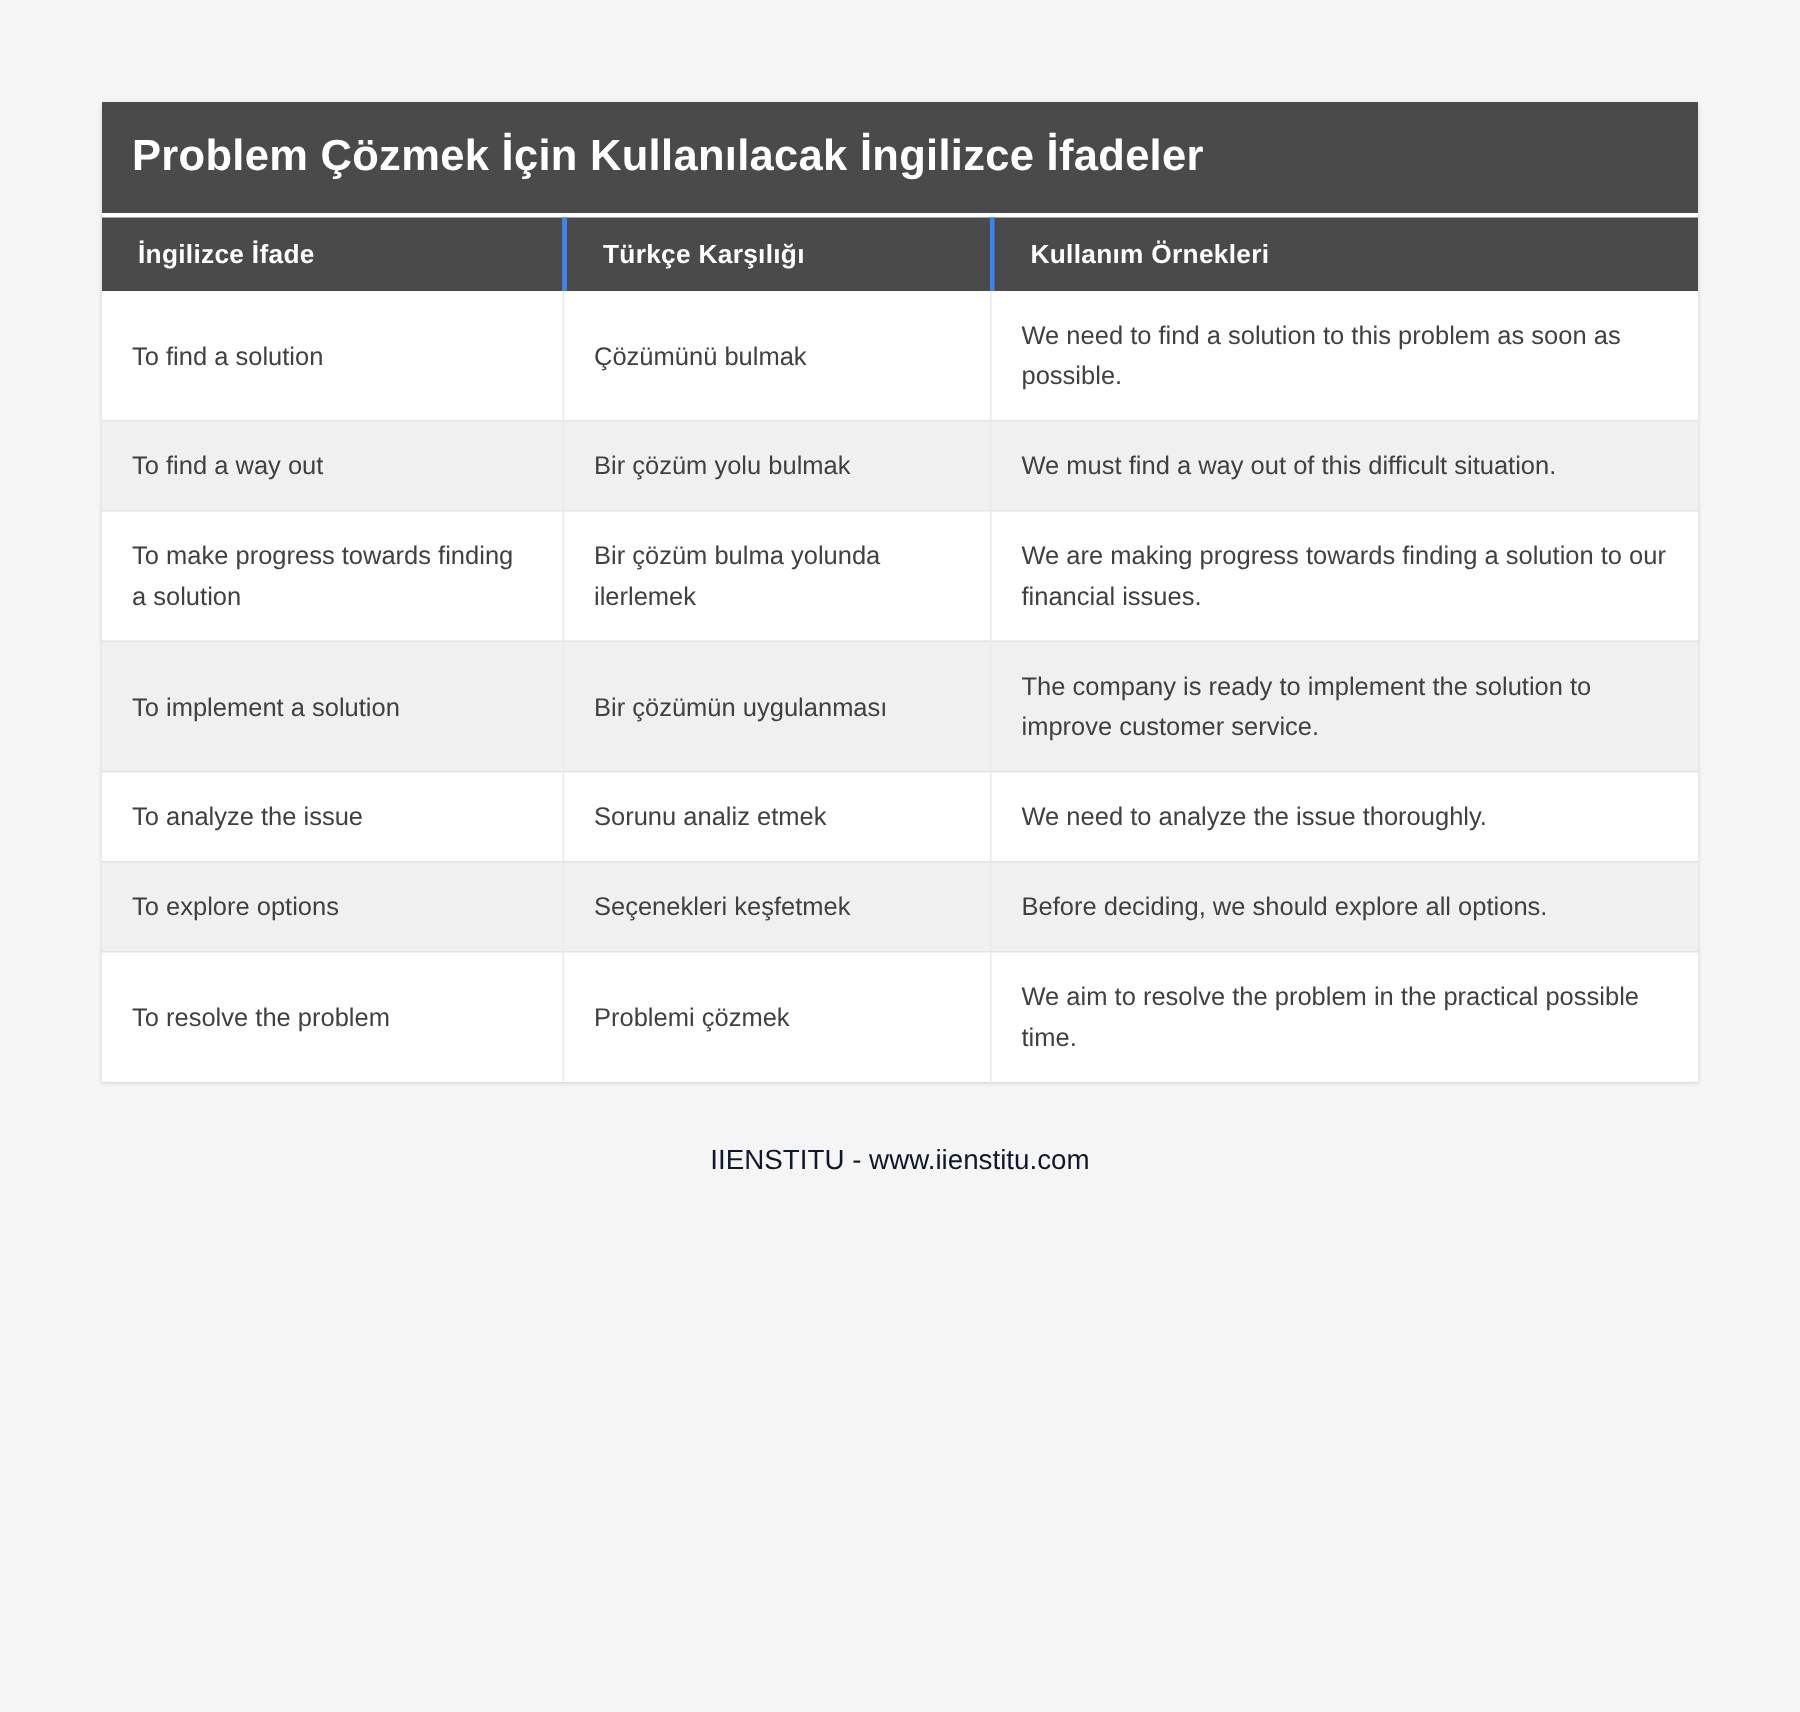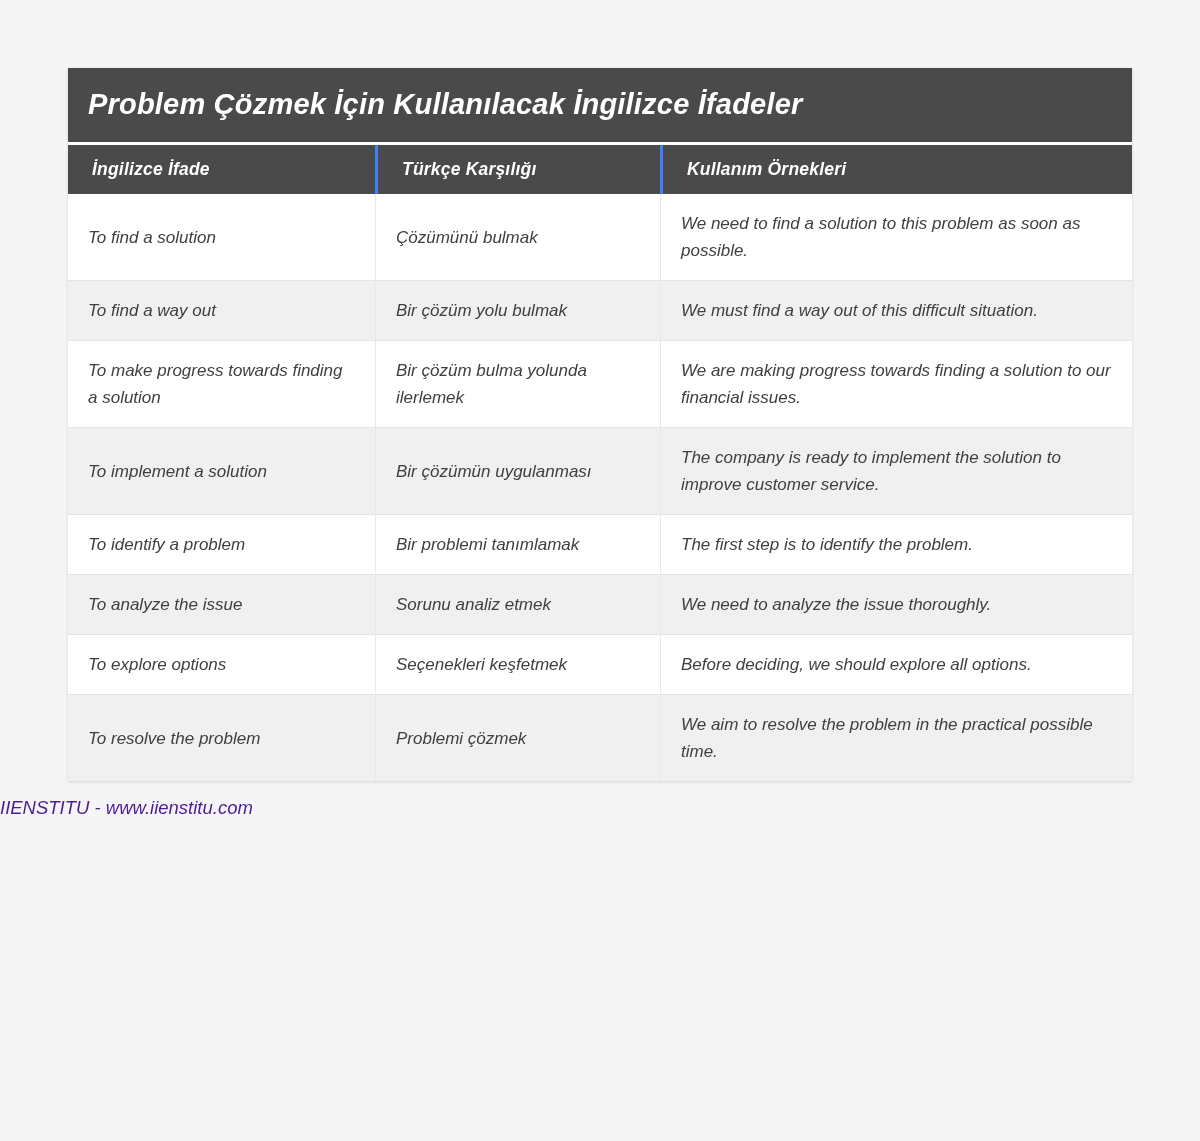--- a/index.html
+++ b/index.html
@@ -1,15 +1,15 @@
 <!DOCTYPE html>
 <html><head>
 <meta charset="utf-8">
 <style>
-  * { margin: 0; padding: 0; box-sizing: border-box; font-style: italic; }
+  * { margin: 0; padding: 0; box-sizing: border-box; }
 
   html, body {
     width: 1200px;
     height: 1141px;
     background: #f5f5f5;
     font-family: "Liberation Sans", "DejaVu Sans", sans-serif;
   }
 
   .card {
     width: 1064px;
@@ -58,23 +58,24 @@
     padding: 16px 20px;
     border-top: 1px solid #e4e4e4;
     background: #ffffff;
     word-wrap: break-word;
   }
   tbody td + td { border-left: 1px solid #e9e9e9; }
   tbody tr:nth-child(even) td { background: #f0f0f0; }
   tbody tr:first-child td { border-top: none; }
 
   .footer {
-    color: #4c1d95;
+    text-align: center;
+    color: #0f172a;
     font-size: 18.5px;
-    margin-top: 16px;
+    margin-top: 41px;
   }
 </style>
 </head>
 <body>
 
 <div class="card">
   <div class="title-bar">Problem Çözmek İçin Kullanılacak İngilizce İfadeler</div>
 
   <table class="phrase-table">
     <colgroup>
@@ -104,25 +105,20 @@
         <td>To make progress towards finding a solution</td>
         <td>Bir çözüm bulma yolunda ilerlemek</td>
         <td>We are making progress towards finding a solution to our financial issues.</td>
       </tr>
       <tr>
         <td>To implement a solution</td>
         <td>Bir çözümün uygulanması</td>
         <td>The company is ready to implement the solution to improve customer service.</td>
       </tr>
       <tr>
-        <td>To identify a problem</td>
-        <td>Bir problemi tanımlamak</td>
-        <td>The first step is to identify the problem.</td>
-      </tr>
-      <tr>
         <td>To analyze the issue</td>
         <td>Sorunu analiz etmek</td>
         <td>We need to analyze the issue thoroughly.</td>
       </tr>
       <tr>
         <td>To explore options</td>
         <td>Seçenekleri keşfetmek</td>
         <td>Before deciding, we should explore all options.</td>
       </tr>
       <tr>

